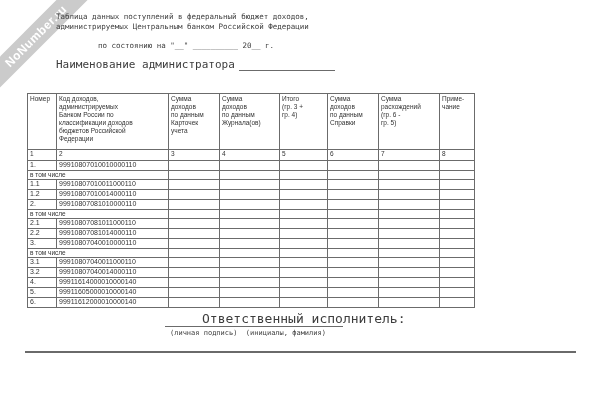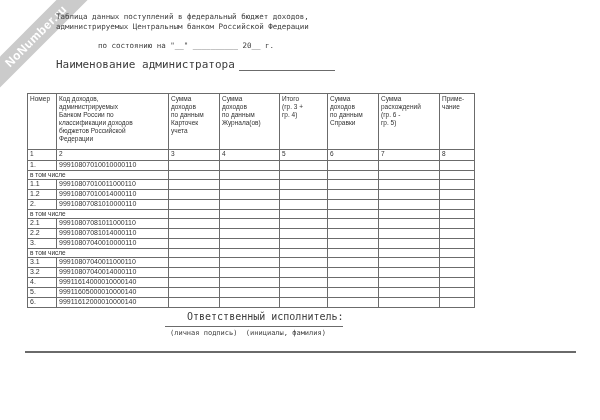--- a/index.html
+++ b/index.html
@@ -36,21 +36,21 @@
     border:1px solid #6b6b6b; padding:0 2px; vertical-align:top;
     text-align:left; font-weight:normal; color:#333333;
     font-size:6.5px; line-height:8px; overflow:hidden;
   }
   tr.head-row th { white-space:pre-line; height:54px; padding-top:1px; }
   tr.numbering-row td { height:10px; }
   tr.data-row td { height:9px; font-size:7px; }
   tr.span-row td { height:8px; font-size:6.5px; }
 
   
-  .responsible { position:absolute; left:167px; top:311px; font-size:10px; white-space:pre;padding-left:20px; }
+  .responsible { position:absolute; left:182px; top:311px; font-size:13px; white-space:pre;padding-left:20px; }
   .signature-line { position:absolute; left:165px; top:318px; width:178px; border-bottom:1px solid #6b6b6b; height:8px; }
   .signature-hint { position:absolute; left:170px; top:329px; font-size:7px; white-space:pre;text-align:right; }
 
   .bottom-rule { position:absolute; left:25px; top:351px; width:551px; border-top:2px solid #6a6a6a; }
 </style>
 </head>
 <body>
 
 <div class="page">
 

